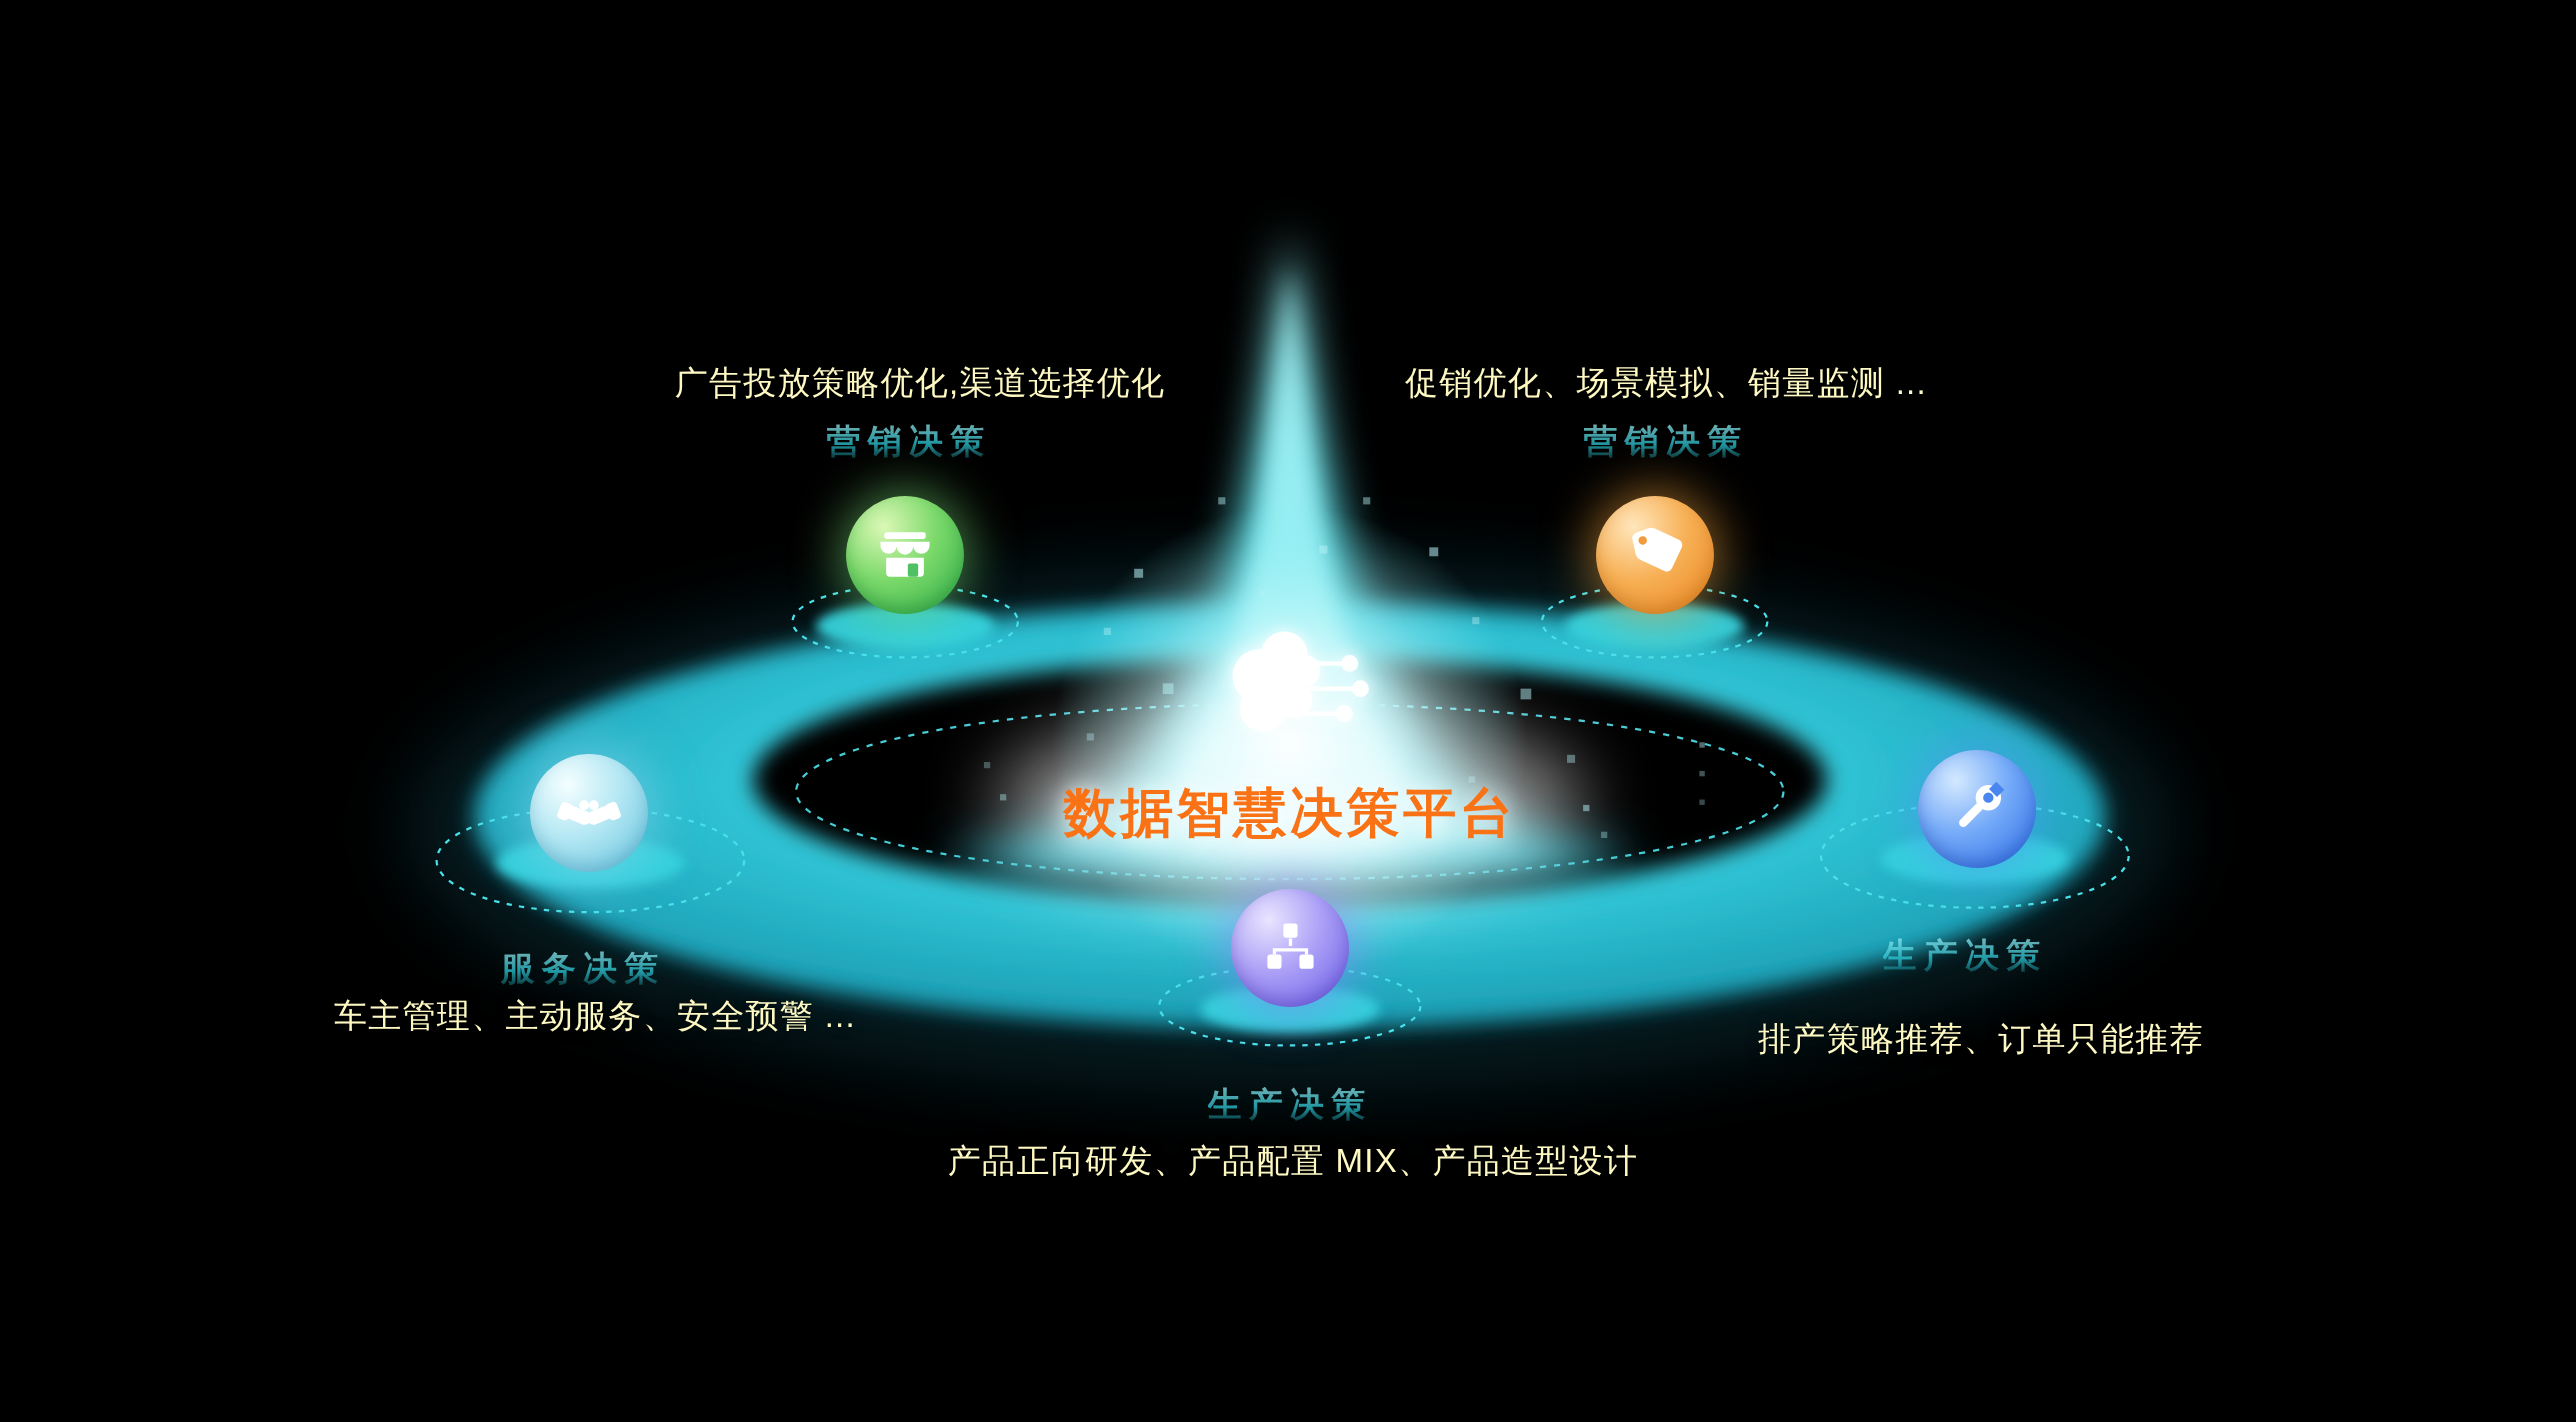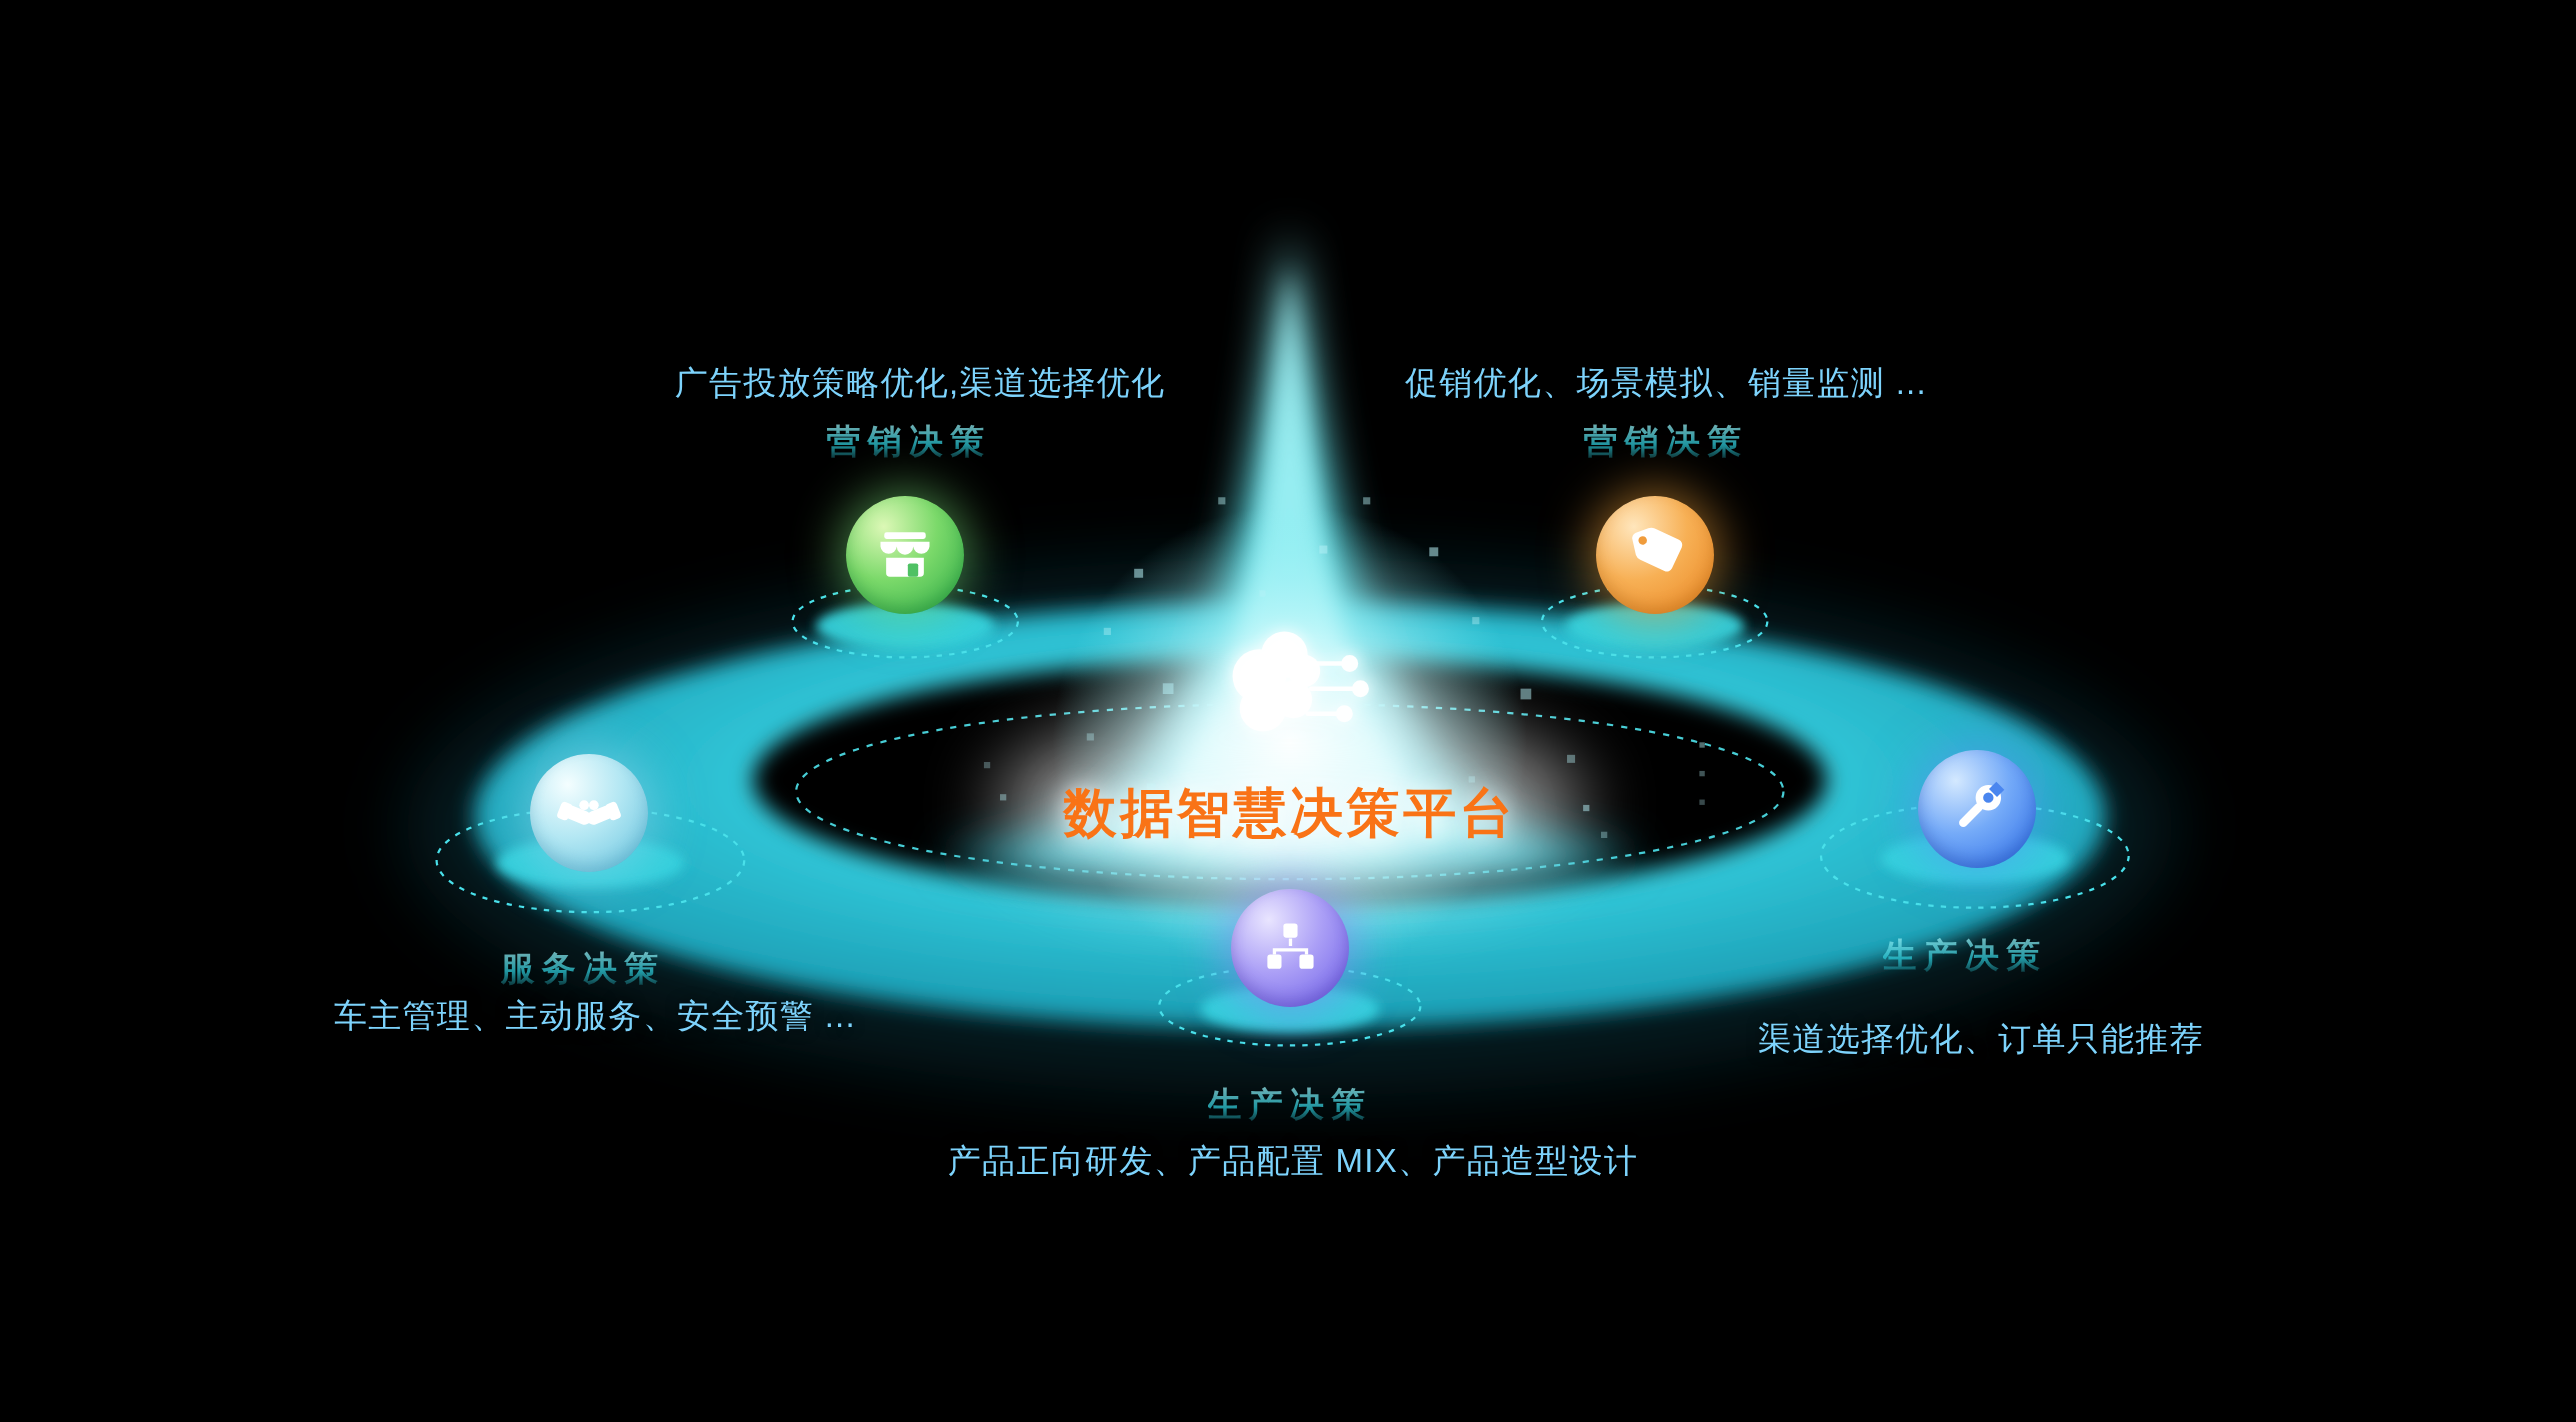--- a/index.html
+++ b/index.html
@@ -22,21 +22,21 @@
     box-shadow:0 0 47px 7.2px rgba(135,212,235,.6), inset 0 -7.2px 14.3px rgba(20,100,140,.2);}
   #icon-production{left:1918px;top:750px;
     background:radial-gradient(circle at 32% 26%,#d4e9ff,#74aaf8 45%,#3a78ea 88%);
     box-shadow:0 0 47px 7.2px rgba(90,150,245,.55), inset 0 -7.2px 14.3px rgba(10,40,130,.25);}
   #icon-rnd{left:1231px;top:889px;
     background:radial-gradient(circle at 32% 26%,#e9e5ff,#ab9ff6 45%,#7668ea 88%);
     box-shadow:0 0 47px 7.2px rgba(150,130,245,.55), inset 0 -7.2px 14.3px rgba(50,30,140,.25);}
 
   
   .desc{position:absolute;transform:translateX(-50%);white-space:nowrap;
-        color:#7dd3fc;font-size:33px;font-weight:500;letter-spacing:1.3px;
+        color:#fef9c3;font-size:33px;font-weight:500;letter-spacing:1.3px;
         text-shadow:0 0 12.5px rgba(0,0,0,.8);}
   #desc-marketing{left:920px;top:361px;}
   #desc-sales{left:1666px;top:361px;}
   #desc-service{left:595px;top:994px;}
   #desc-production{left:1981px;top:1017px;}
   #desc-rnd{left:1293px;top:1139px;text-align:center;}
 
   
   .nlabel{position:absolute;transform:translateX(-50%);white-space:nowrap;
         font-size:34px;font-weight:700;letter-spacing:7.2px;
@@ -227,21 +227,21 @@
 
   <div class="desc" id="desc-marketing">广告投放策略优化,渠道选择优化</div>
   <div class="nlabel" id="label-marketing">营销决策</div>
 
   <div class="desc" id="desc-sales">促销优化、场景模拟、销量监测 ...</div>
   <div class="nlabel" id="label-sales">营销决策</div>
 
   <div class="desc" id="desc-service">车主管理、主动服务、安全预警 ...</div>
   <div class="nlabel" id="label-service">服务决策</div>
 
-  <div class="desc" id="desc-production">渠道选择优化、订单只能推荐</div>
+  <div class="desc" id="desc-production">排产策略推荐、订单只能推荐</div>
   <div class="nlabel" id="label-production">生产决策</div>
 
   <div class="desc" id="desc-rnd">产品正向研发、产品配置 MIX、产品造型设计</div>
   <div class="nlabel" id="label-rnd">生产决策</div>
 
   <div class="center-title">数据智慧决策平台</div>
 </div>
 
 
 </body></html>

